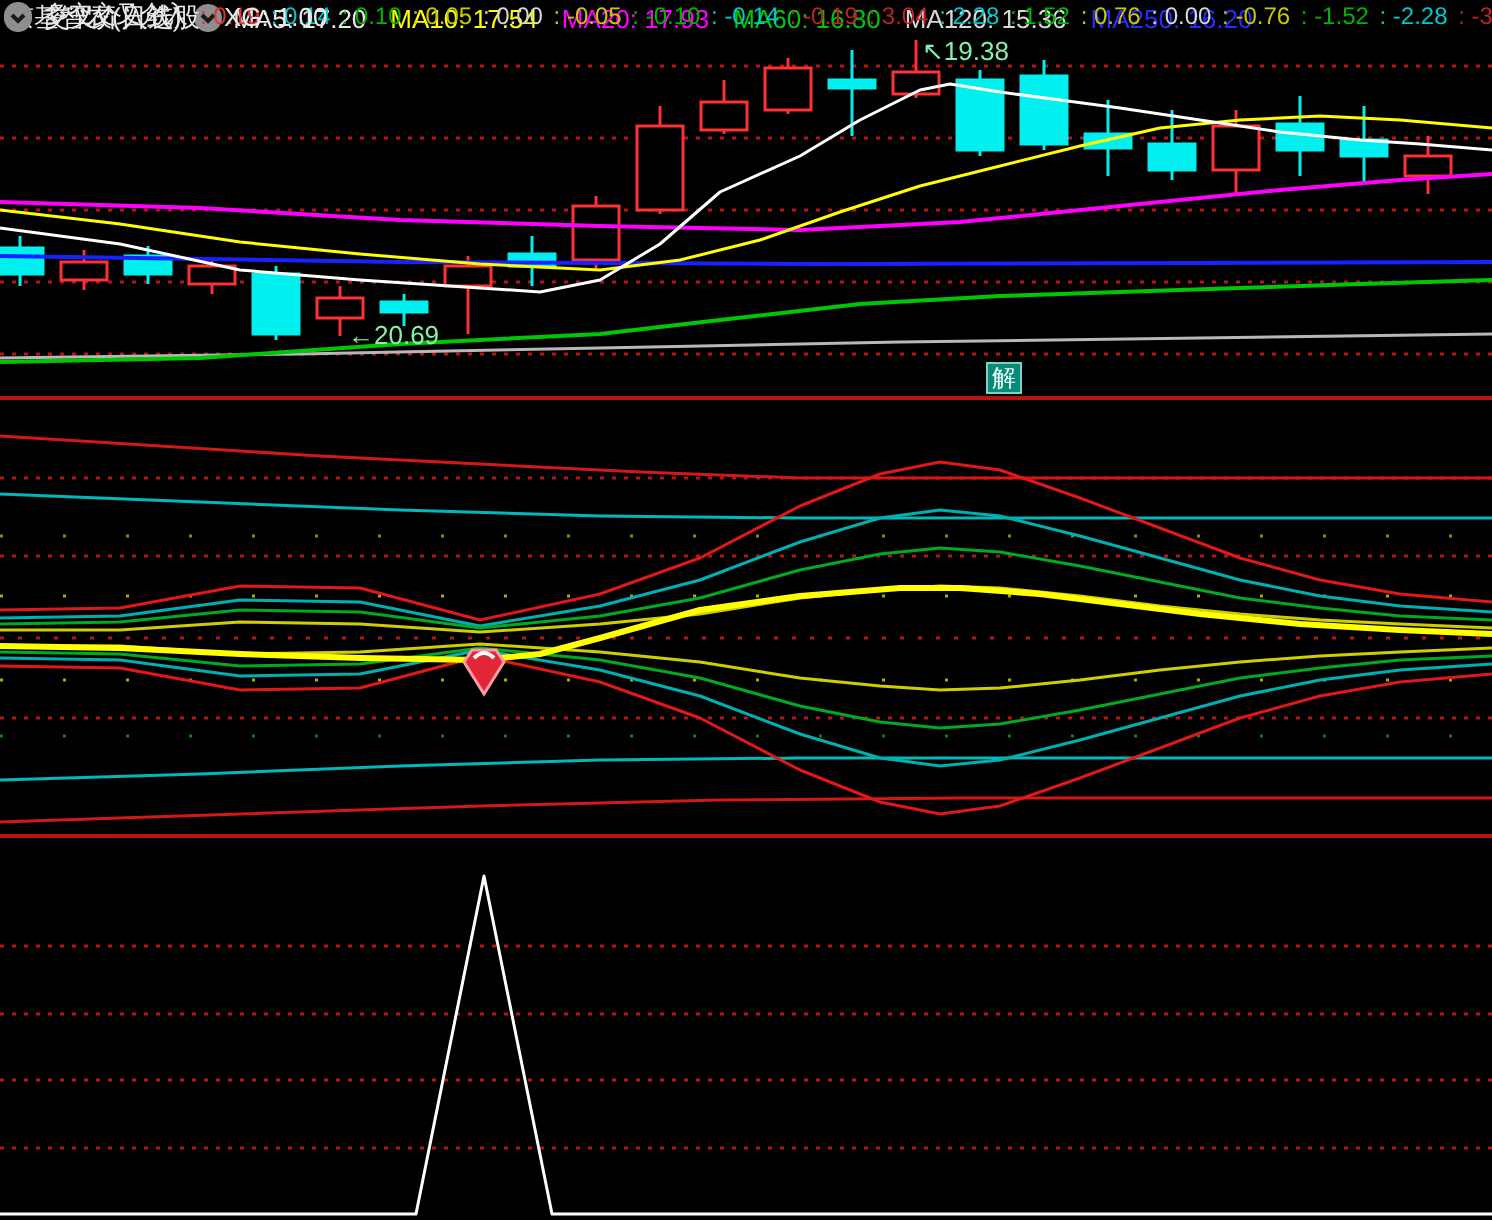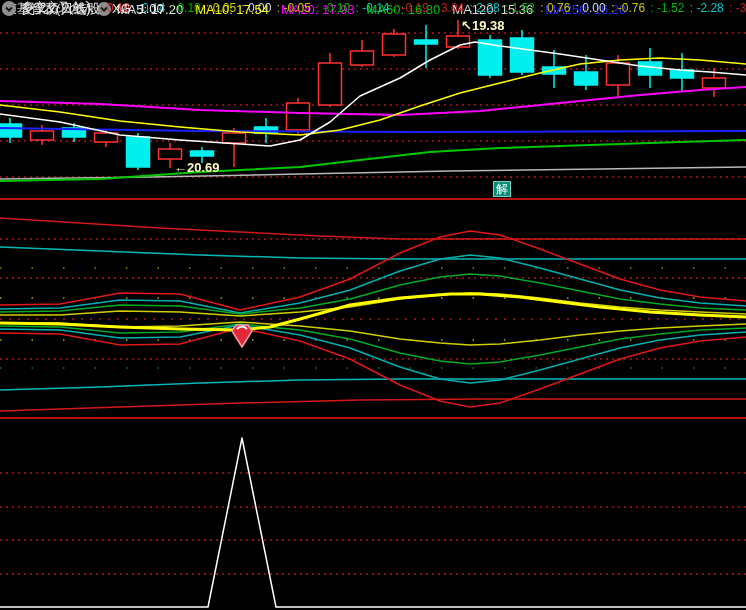--- a/index.html
+++ b/index.html
@@ -15,21 +15,21 @@
     align-items:center;justify-content:center;margin-right:6px;flex:0 0 auto;}
   .ma-item{margin-right:12px;}
   .ind-val{margin-right:2px;letter-spacing:0;}
   .chart{position:absolute;left:0;}
   #chart1{top:18px;}
   #chart2{top:216px;}
   #chart3{top:436px;}
   .sep{position:absolute;left:0;width:746px;height:2px;background:#b51212;}
   #sep1{top:198px;}
   #sep2{top:417px;}
-  .lbl{position:absolute;color:#fef9c3;font-size:13px;line-height:13px;font-weight:bold;}
+  .lbl{position:absolute;color:#86efac;font-size:13px;line-height:13px;}
   #lbl-high{left:461px;top:1px;}
   #lbl-low{left:174px;top:143px;}
   .badge{position:absolute;left:493px;top:163px;background:#0a8a78;color:#ecfff8;
     font-size:12px;line-height:14px;padding:0 2px;border:1px solid #7fd0c0;}
   svg{display:block;}
 </style>
 </head>
 <body>
 
 <div class="screen">

